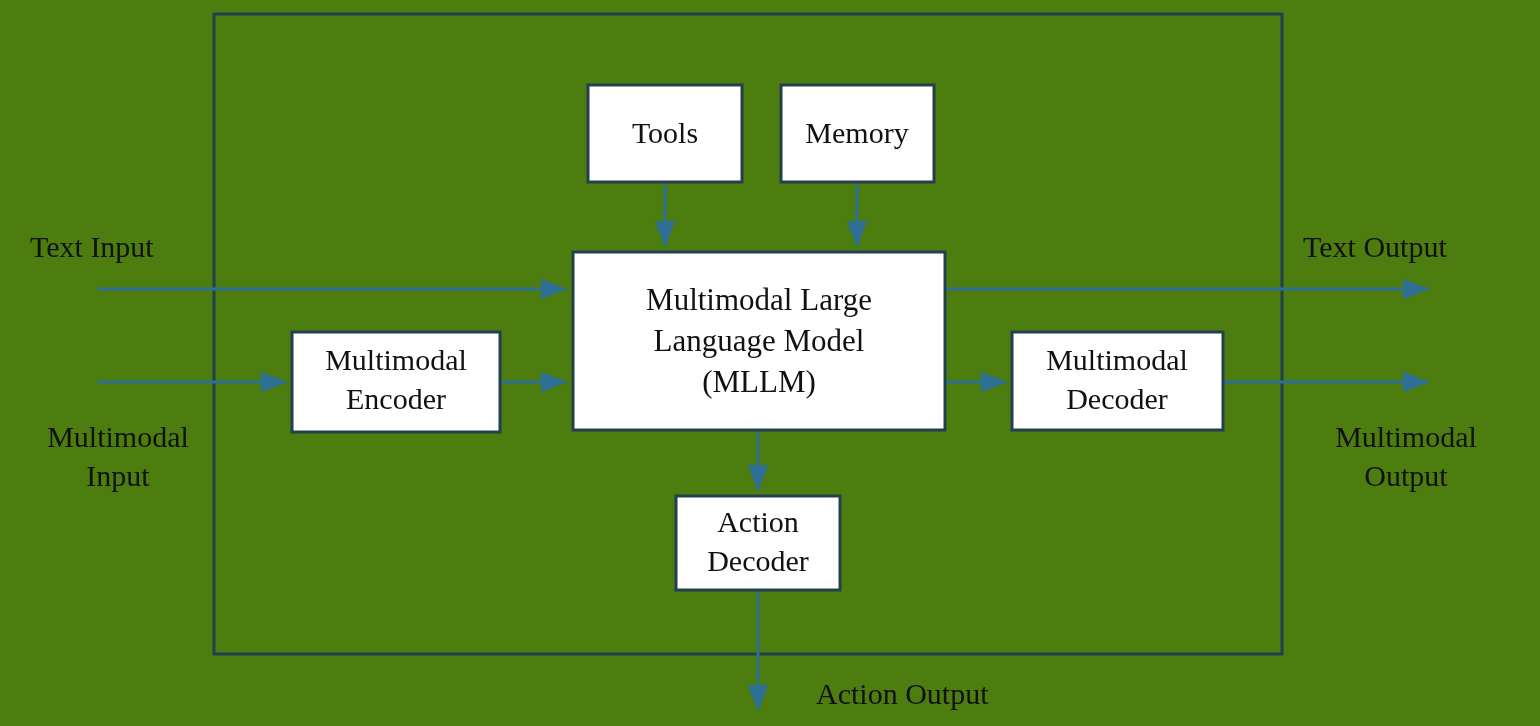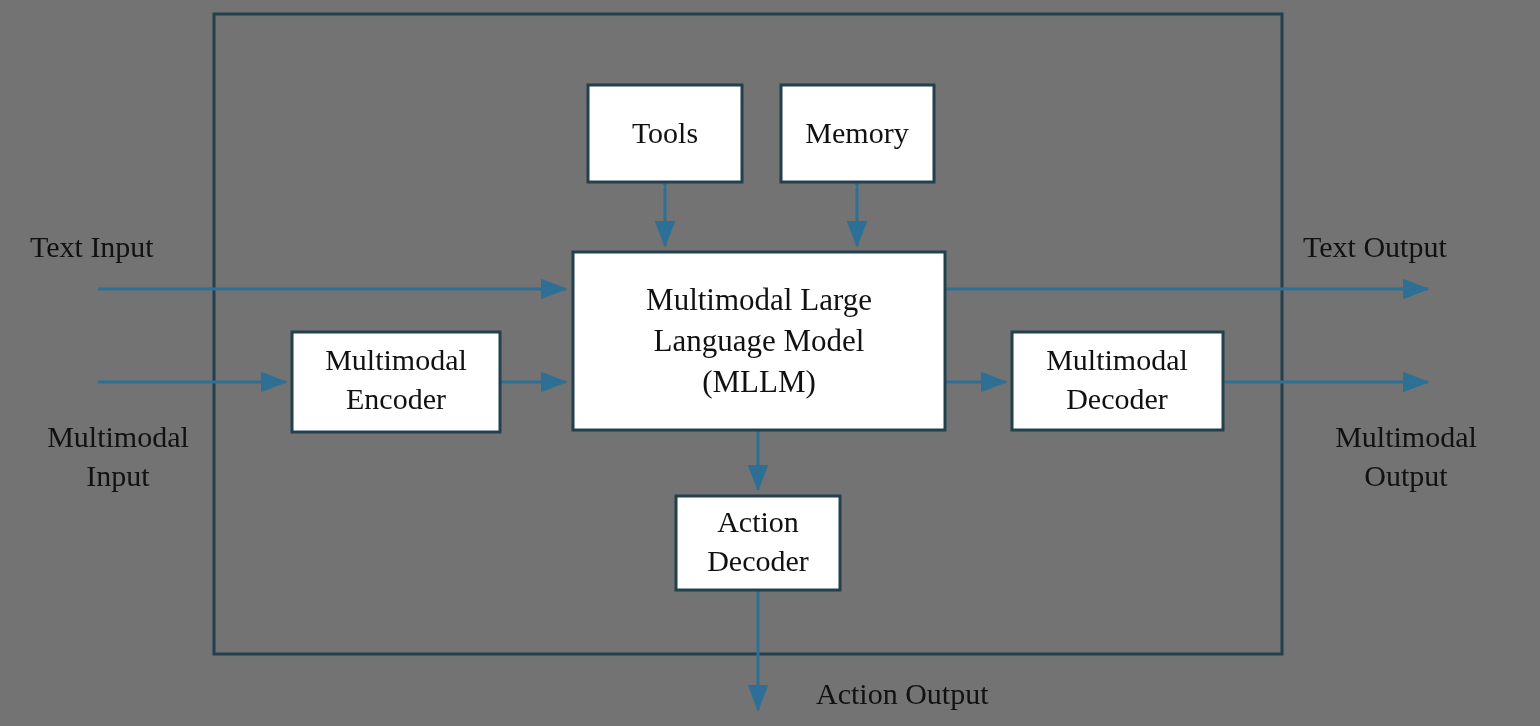--- a/index.html
+++ b/index.html
@@ -4,21 +4,21 @@
 <style>
   html, body {
     margin: 0;
     padding: 0;
     background: #ffffff;
   }
   #canvas {
     position: relative;
     width: 1540px;
     height: 726px;
-    background: #737373;
+    background: #4d7c0f;
     overflow: hidden;
     font-family: "Liberation Serif", "DejaVu Serif", serif;
   }
   svg.diagram {
     position: absolute;
     top: 0;
     left: 0;
     width: 1540px;
     height: 726px;
   }

